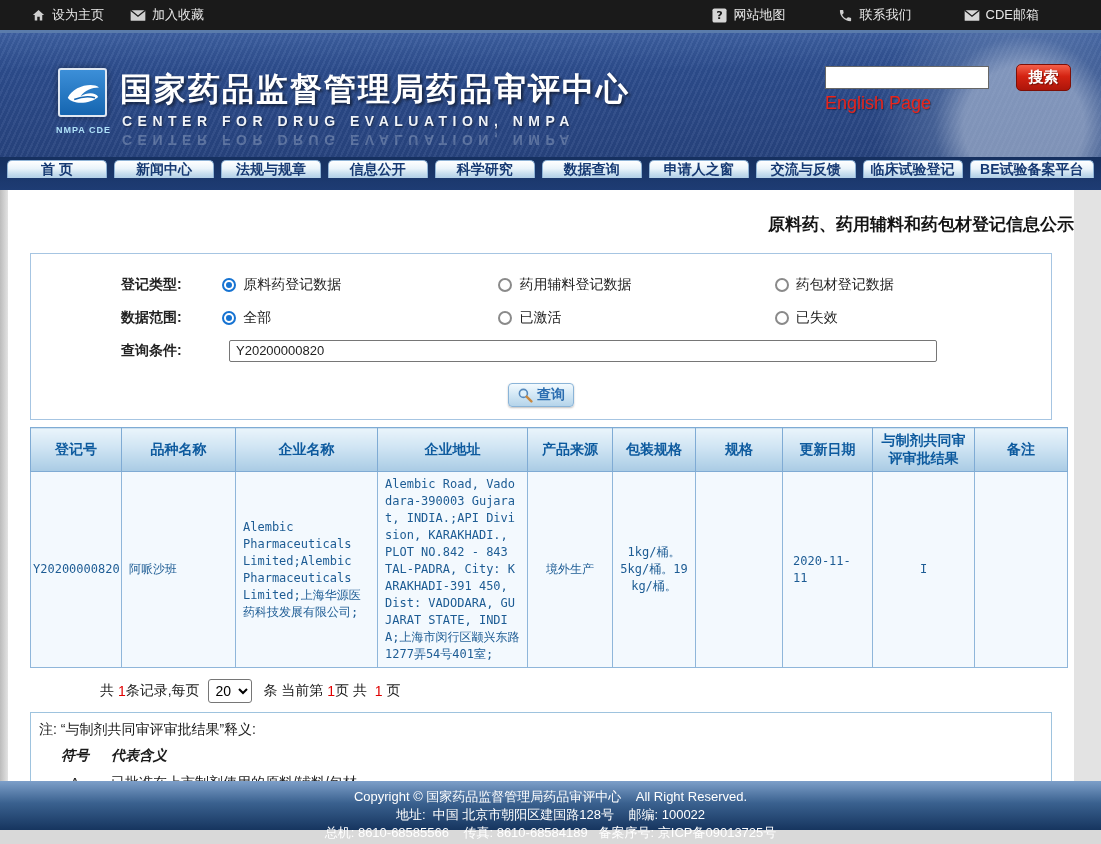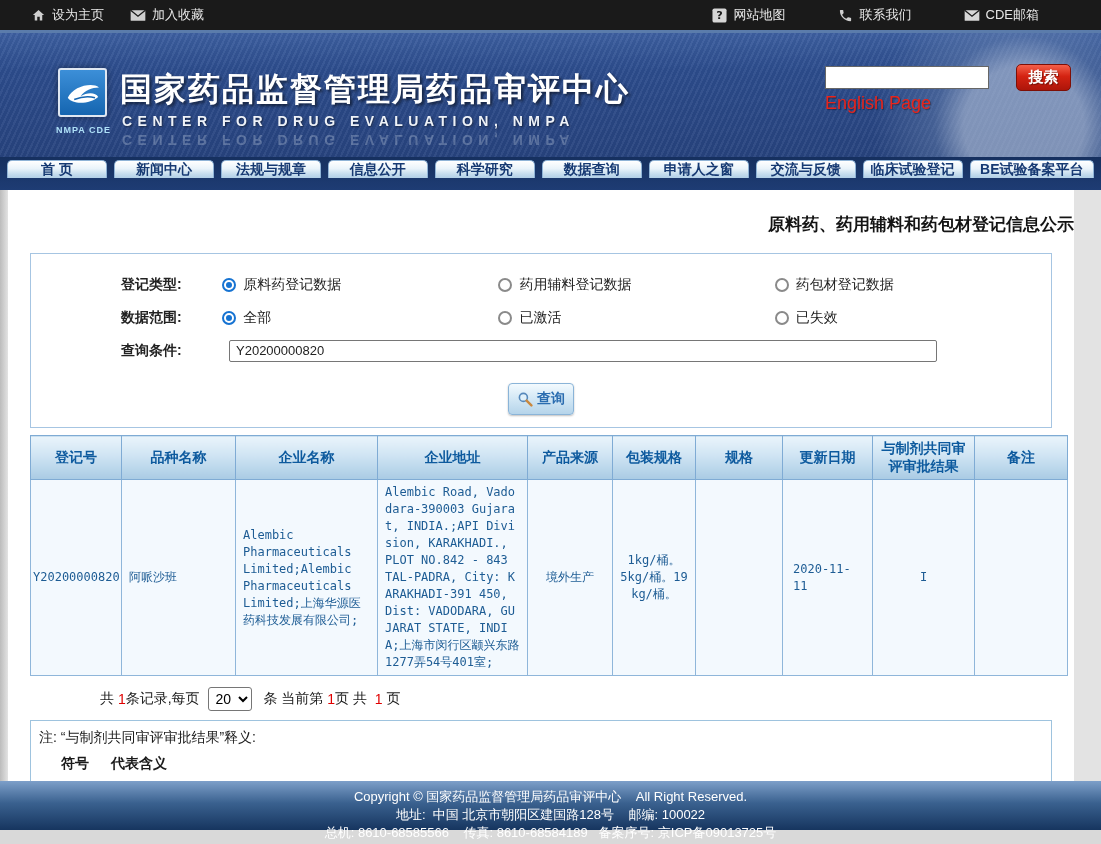--- a/index.html
+++ b/index.html
@@ -62,21 +62,21 @@
   .form-row { display:flex; align-items:center; height:33px; padding-left:90px; font-size:14px; color:#222; }
   .form-label { width:108px; font-weight:bold; }
   .opt { width:295px; display:flex; align-items:center; gap:7px; cursor:pointer; }
   .radio { width:14px; height:14px; border:2px solid #8a8a8a; border-radius:50%; background:#fff;
     display:inline-block; position:relative; flex:0 0 auto; }
   .radio.checked { border-color:#1673d2; }
   .radio.checked::after { content:""; position:absolute; inset:2px; border-radius:50%; background:#1673d2; }
   .query-input { width:708px; height:22px; border:1px solid #767676; padding:2px 6px; font-size:13px;
     color:#222; border-radius:2px; }
   .submit-row { display:flex; justify-content:center; margin-top:16px; }
-  .query-btn { display:flex; align-items:center; gap:4px; width:66px; height:32px; justify-content:center;
+  .query-btn { display:flex; align-items:center; gap:4px; width:66px; height:24px; justify-content:center;
     background:linear-gradient(#f3fafe,#d5e9f6 45%,#b5d4ea); border:1px solid #8ab4d8; border-radius:4px;
     color:#2b6db0; font-weight:bold; font-size:14px; cursor:pointer; box-shadow:0 1px 2px rgba(0,0,0,0.25); }
   
   .result-table { margin:7px 22px 0; border-collapse:collapse; width:890px; table-layout:fixed; }
   .result-table th { background:linear-gradient(#eaf4fb,#cfe4f3 45%,#a9cbe4); color:#0d5a9e;
     font-weight:bold; font-size:14px; height:44px; border:1px solid #7fabd4; padding:2px 4px; }
   .result-table td { background:#f3f9fe; color:#1d5c94; font-family:"DejaVu Sans Mono",monospace;
     font-size:12px; line-height:17px; height:181px; vertical-align:middle; border:1px solid #8fb6da; padding:4px 7px; }
   td.c-regno { padding:4px 2px; }
   td.c-addr { word-break:break-all; }
@@ -86,21 +86,21 @@
   .pagination { margin:10px 22px 0; display:flex; align-items:center; padding-left:70px;
     font-size:14px; color:#1a1a1a; height:26px; }
   .pagination span { white-space:pre; }
   .pagination .red { color:#e00000; }
   .page-size { margin:0 8px; font-size:14px; padding:2px 3px; border:1px solid #767676; border-radius:3px; background:#fff; }
   
   .notes-box { margin:8px 22px 0; border:1px solid #9ec3de; padding:6px 8px 12px; font-size:14px; color:#1a1a1a; }
   .notes-title { margin:2px 0 6px; }
   .note-grid-row { display:grid; grid-template-columns:72px 1fr; align-items:center; min-height:21px; margin-top:6px; }
   .note-sym { text-align:center; }
-  .note-head { font-weight:bold; }
+  .note-head { font-weight:bold;font-style:italic; }
   
   .footer { height:49px; background:linear-gradient(#7d9fc9,#3a618f 45%,#16355f);
     color:#fff; font-size:13px; text-align:center; padding-top:7px; }
   .footer div { line-height:18px; white-space:pre-wrap; }
   .icon-svg { display:block; }
 </style>
 </head>
 <body>
 
 <div class="topbar">

